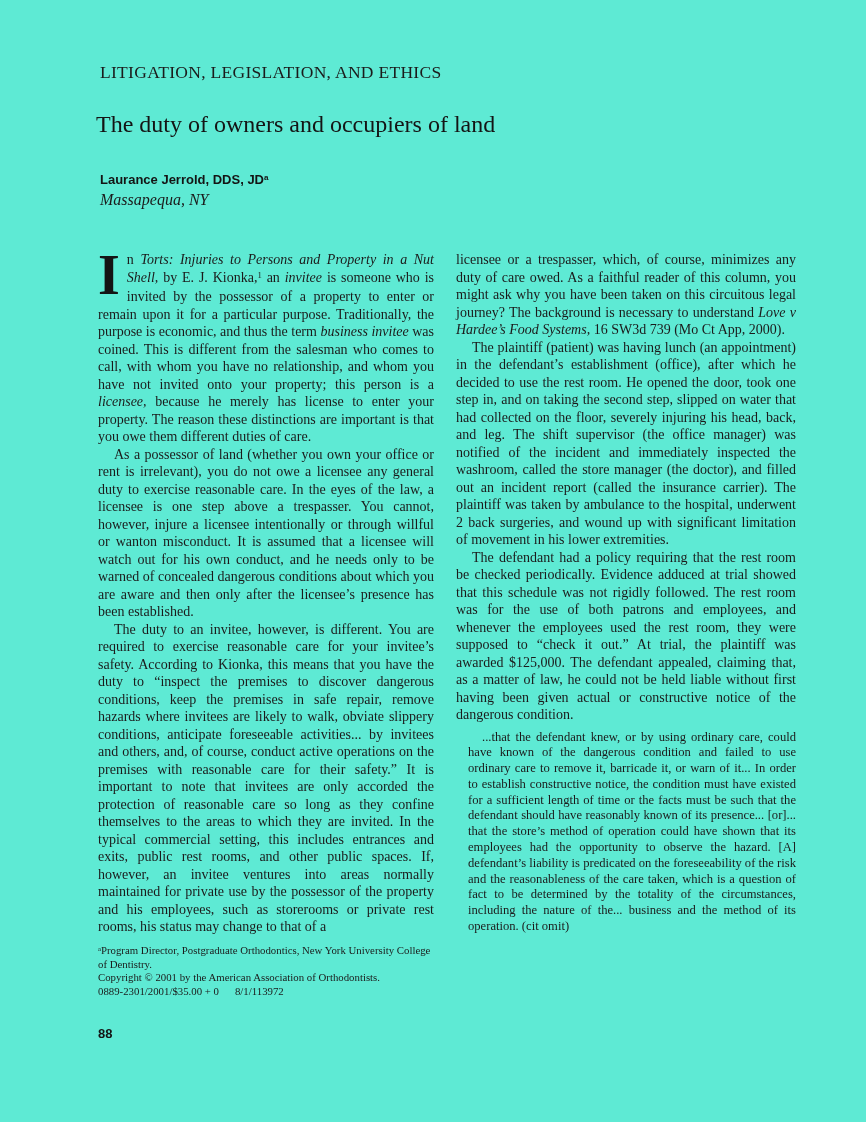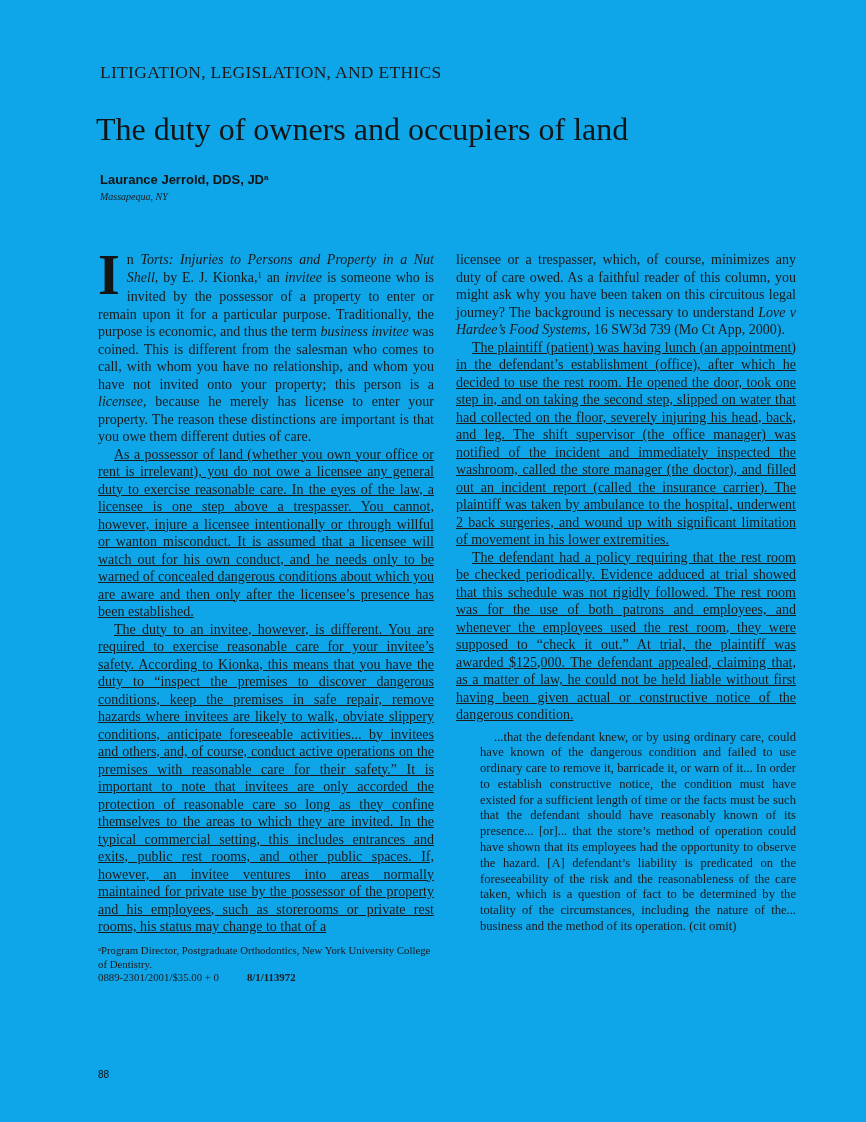--- a/index.html
+++ b/index.html
@@ -1,113 +1,113 @@
 <!DOCTYPE html>
 <html lang="en"><head>
 <meta charset="utf-8">
 <style>
   html, body { margin: 0; padding: 0; background: #ffffff; }
   .page {
     position: relative;
     width: 866px;
     height: 1122px;
-    background: #0ea5e9;
+    background: #5eead4;
     color: #1b1b1b;
     font-family: "Liberation Serif", "DejaVu Serif", serif;
     overflow: hidden;
   }
   .section-header {
     position: absolute;
     left: 100px;
     top: 62px;
     font-size: 17.5px;
     letter-spacing: 0.3px;
     color: #1b1b1b;
     white-space: nowrap;
   }
   .title {
     position: absolute;
     left: 96px;
     top: 111px;
     margin: 0;
-    font-size: 32px;
+    font-size: 24px;
     font-weight: normal;
     line-height: 1.15;
     color: #141414;
     white-space: nowrap;
   }
   .author {
     position: absolute;
     left: 100px;
     top: 172px;
     font-family: "Liberation Sans", "DejaVu Sans", sans-serif;
     font-weight: bold;
     font-size: 13px;
     color: #141414;
   }
   .location {
     position: absolute;
     left: 100px;
     top: 191px;
     font-style: italic;
-    font-size: 10px;
+    font-size: 16px;
     color: #1b1b1b;
   }
   .col {
     position: absolute;
     top: 251px;
     text-align: justify;
     hyphens: auto;
     -webkit-hyphens: auto;
   }
   .col-left  { left: 98px;  width: 336px; }
   .col-right { left: 456px; width: 340px; }
   p.body {
     margin: 0;
     font-size: 14px;
     line-height: 17.5px;
   }
-  p.indent { text-indent: 16px; text-decoration: underline; }
+  p.indent { text-indent: 16px; }
   .dropcap {
     float: left;
     font-weight: bold;
     font-size: 56px;
     line-height: 45px;
     padding: 2px 7px 5px 0;
     color: #141414;
   }
   .it  { font-style: italic; }
   .sup { font-size: 62%; vertical-align: baseline; position: relative; top: -0.45em; }
   blockquote.quote {
-    margin: 6px 0 0 24px;
+    margin: 6px 0 0 12px;
     padding: 0;
     font-size: 12.6px;
     line-height: 15.8px;
     text-align: justify;
   }
   blockquote.quote { text-indent: 14px; }
   .footnotes {
     position: absolute;
     left: 98px;
     top: 944px;
     width: 342px;
     font-size: 10.8px;
     line-height: 13.2px;
     text-align: left;
     color: #1b1b1b;
   }
   .fn { margin: 0; }
-  .fn-bold { font-weight: bold; margin-left: 28px; }
+  .fn-bold { font-weight: normal; margin-left: 16px; }
   .page-number {
     position: absolute;
     left: 98px;
-    top: 1069px;
+    top: 1026px;
     font-family: "Liberation Sans", "DejaVu Sans", sans-serif;
-    font-weight: normal;
-    font-size: 10px;
+    font-weight: bold;
+    font-size: 13px;
     color: #141414;
   }
 </style>
 </head>
 <body>
 
 <div class="page">
 
   <div class="section-header">LITIGATION, LEGISLATION, AND ETHICS</div>
 
@@ -125,18 +125,19 @@
 
   <div class="col col-right">
     <p class="body"><span>licensee or a trespasser, which, of course, minimizes any duty of care owed. As a faithful reader of this column, you might ask why you have been taken on this circuitous legal journey? The background is necessary to understand </span><span class="it">Love v Hardee’s Food Systems,</span><span> 16 SW3d 739 (Mo Ct App, 2000).</span></p>
     <p class="body indent"><span>The plaintiff (patient) was having lunch (an appointment) in the defendant’s establishment (office), after which he decided to use the rest room. He opened the door, took one step in, and on taking the second step, slipped on water that had collected on the floor, severely injuring his head, back, and leg. The shift supervisor (the office manager) was notified of the incident and immediately inspected the washroom, called the store manager (the doctor), and filled out an incident report (called the insurance carrier). The plaintiff was taken by ambulance to the hospital, underwent 2 back surgeries, and wound up with significant limitation of movement in his lower extremities.</span></p>
     <p class="body indent"><span>The defendant had a policy requiring that the rest room be checked periodically. Evidence adduced at trial showed that this schedule was not rigidly followed. The rest room was for the use of both patrons and employees, and whenever the employees used the rest room, they were supposed to “check it out.” At trial, the plaintiff was awarded $125,000. The defendant appealed, claiming that, as a matter of law, he could not be held liable without first having been given actual or constructive notice of the dangerous condition.</span></p>
     <blockquote class="quote"><span>...that the defendant knew, or by using ordinary care, could have known of the dangerous condition and failed to use ordinary care to remove it, barricade it, or warn of it... In order to establish constructive notice, the condition must have existed for a sufficient length of time or the facts must be such that the defendant should have reasonably known of its presence... [or]... that the store’s method of operation could have shown that its employees had the opportunity to observe the hazard. [A] defendant’s liability is predicated on the foreseeability of the risk and the reasonableness of the care taken, which is a question of fact to be determined by the totality of the circumstances, including the nature of the... business and the method of its operation. (cit omit)</span></blockquote>
   </div>
 
   <div class="footnotes">
     <div class="fn"><span class="sup">a</span><span>Program Director, Postgraduate Orthodontics, New York University College of Dentistry.</span></div>
+    <div class="fn">Copyright © 2001 by the American Association of Orthodontists.</div>
     <div class="fn"><span>0889-2301/2001/$35.00 + 0</span><span class="fn-bold">8/1/113972</span></div>
   </div>
 
   <div class="page-number">88</div>
 
 </div>
 
 </body></html>

